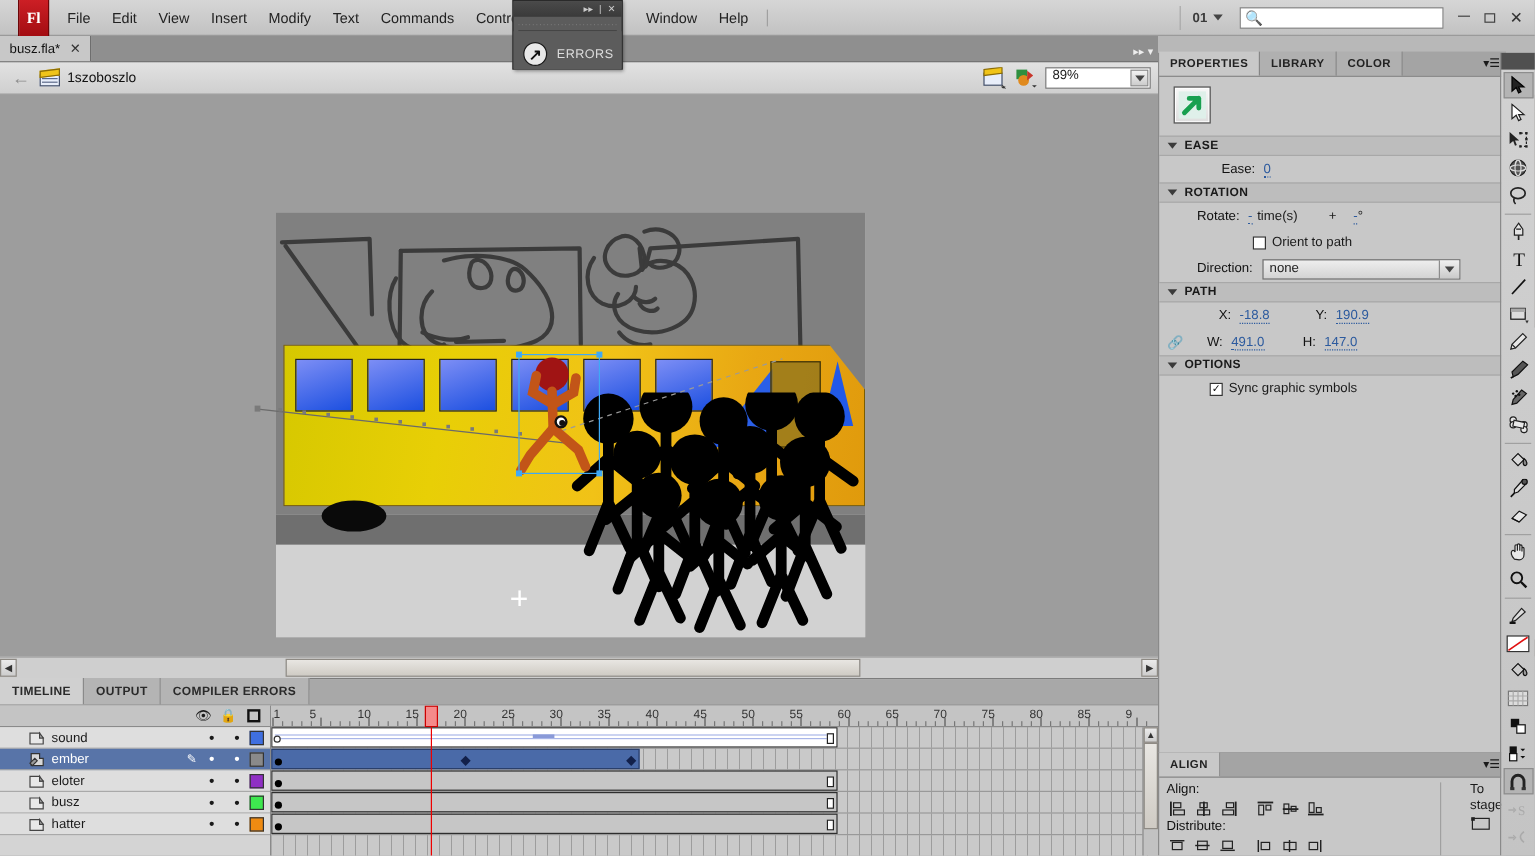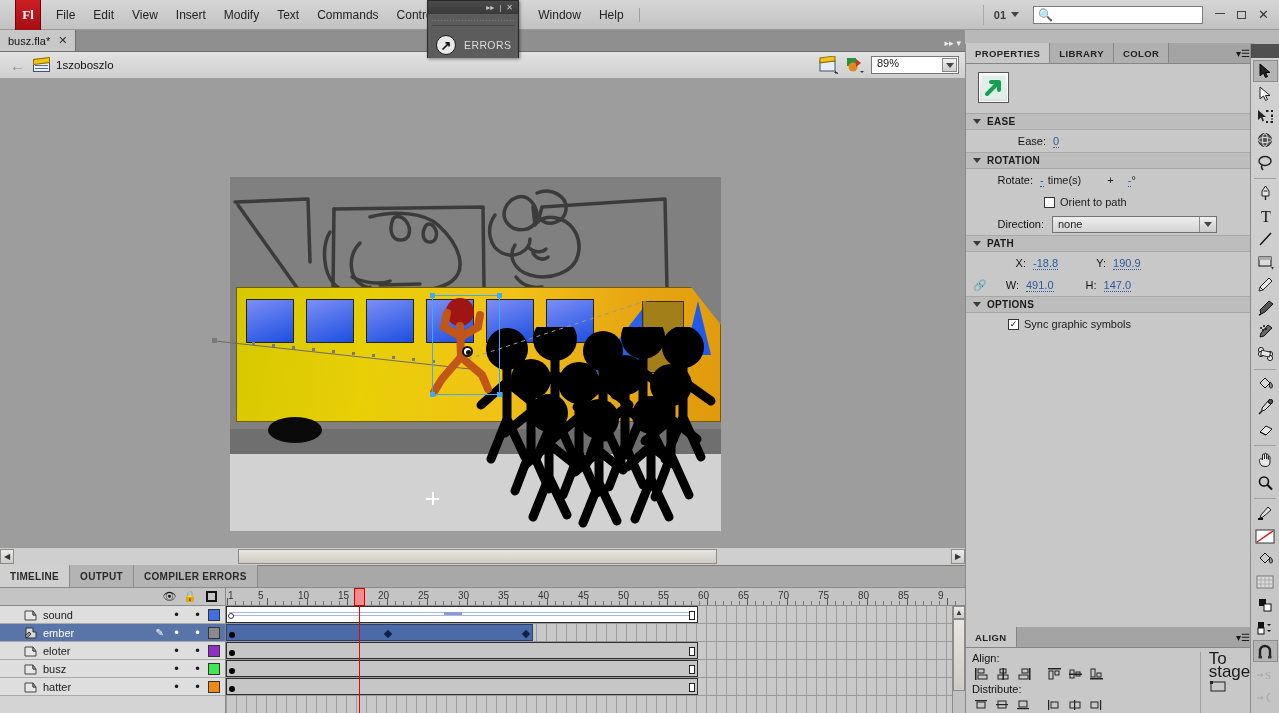--- a/index.html
+++ b/index.html
@@ -387,22 +387,22 @@
   }
   #align-body { display:flex; padding:4px 0 0 6px; font-size:11px; }
   .al-label { font-size:11px; color:#111; margin-bottom:2px; }
   .al-btn {
     width:19px; height:16px; display:flex; align-items:center; justify-content:center;
     margin-right:2px;
   }
   .al-row { display:flex; align-items:center; }
   .al-sep { width:10px; }
   #to-stage-col {
-    border-left:1px solid #a0a0a0; margin-left:4px; padding-left:8px;
-    font-size:17px; line-height:13px;
+    border-left:1px solid #a0a0a0; margin-left:4px; padding-left:24px;
+    font-size:11px; line-height:13px;
   }
 
   
   #tools {
     position:absolute; left:1250px; top:44px; width:29px; height:669px;
     background:linear-gradient(#d2d2d2,#c4c4c4); border-left:1px solid #8a8a8a;
     display:flex; flex-direction:column; align-items:center; padding-top:16px;
   }
   .tool {
     width:25px; height:22px; display:flex; align-items:center; justify-content:center;

